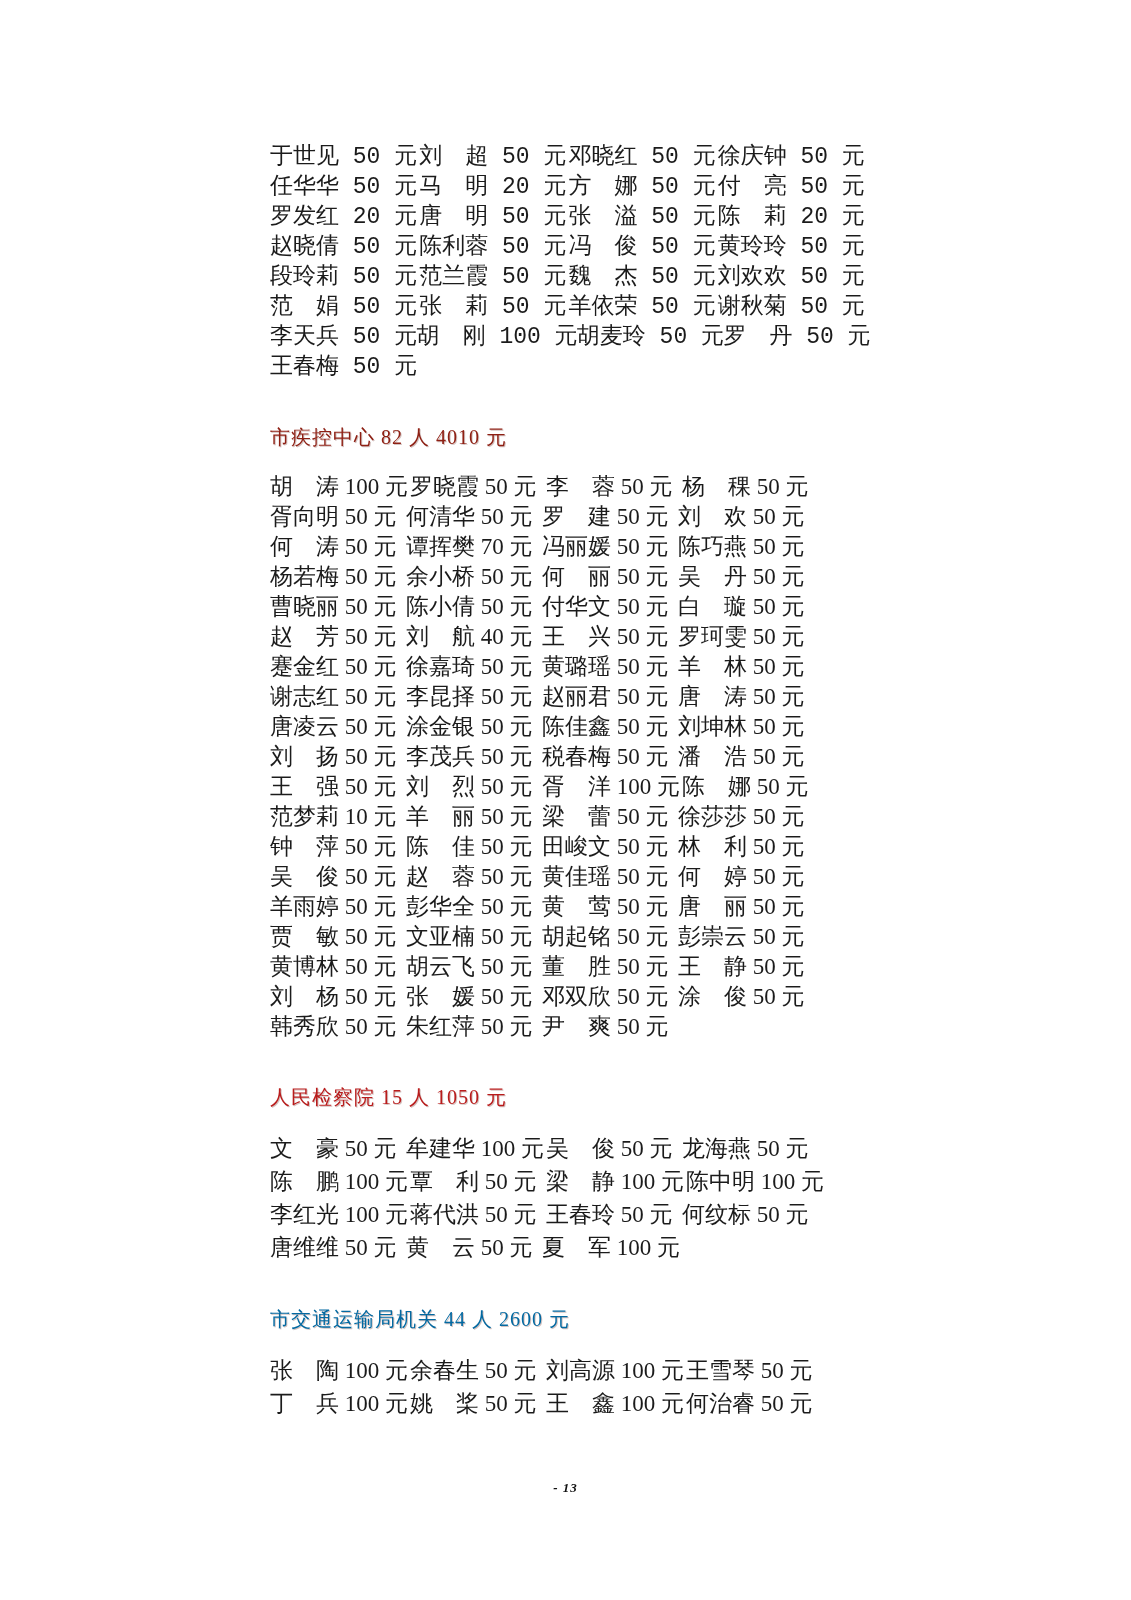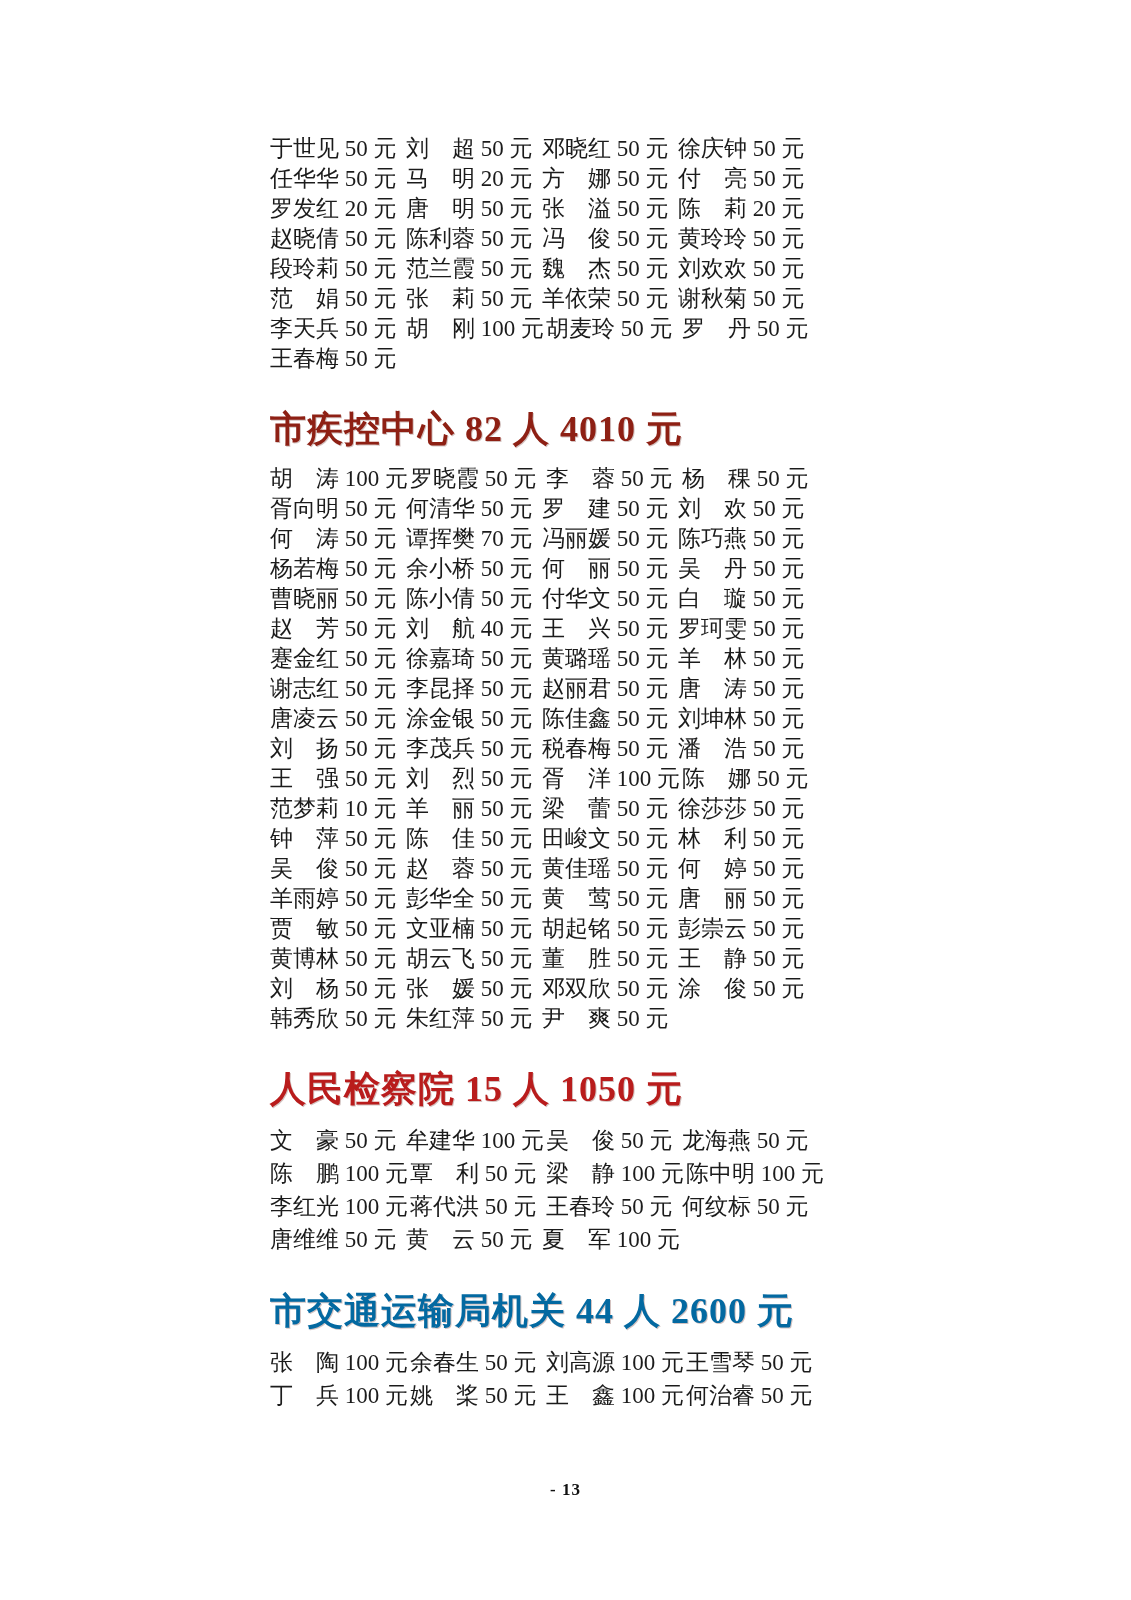--- a/index.html
+++ b/index.html
@@ -18,29 +18,29 @@
     background: #ffffff;
   }
   .content {
     position: absolute;
     left: 270px;
     top: 134px;
     width: 600px;
   }
   .section { display: block; }
   .section-title {
-    font-size: 36px;
+    font-size: 20px;
     line-height: 34px;
-    font-weight: bold;
+    font-weight: normal;
     margin: 38px 0 18px 0;
     letter-spacing: 1px;
     white-space: nowrap;
     text-shadow: 1px 1px 0 rgba(80, 10, 5, 0.25);
   }
-  .section:first-child .rows { margin-top: 0; }
+  .section:first-child .rows { margin-top: 8px; font-family: Liberation Mono, monospace; }
   .rows { display: block; }
   .donor-row {
     display: flex;
     white-space: nowrap;
     height: 30px;
     line-height: 30px;
     font-size: 23px;
   }
   .section.loose .donor-row {
     height: 33px;
@@ -49,24 +49,25 @@
   .donor-entry {
     min-width: 134px;
     padding-right: 2px;
     white-space: nowrap;
   }
   .page-footer {
     position: absolute;
     left: 0; right: 0;
     top: 1480px;
     text-align: center;
-    font-size: 17px;
+    font-size: 13px;
     font-weight: bold;
     letter-spacing: 1px;
     color: #111111;
+    font-style: italic;
   }
 </style>
 </head>
 <body>
 
 <div class="page">
   <div class="content">
       <section class="section">
         <div class="rows">
           <div class="donor-row">

